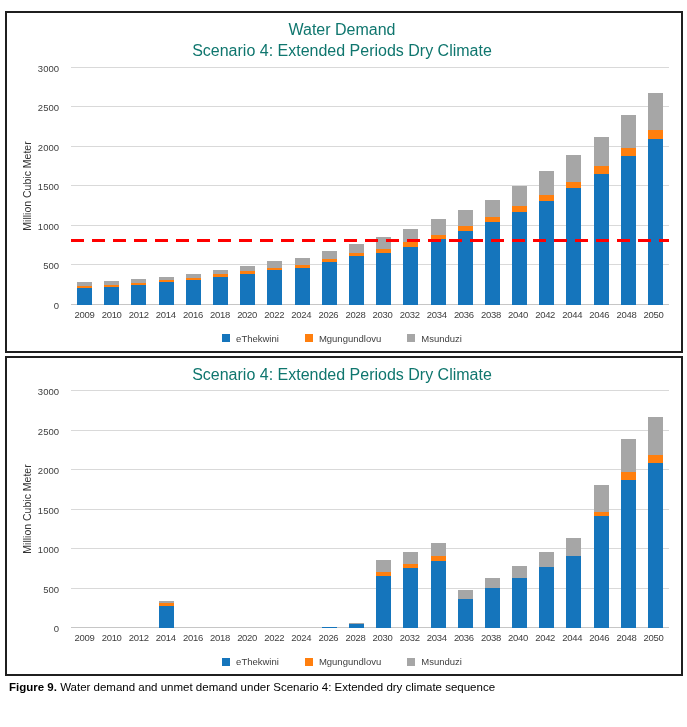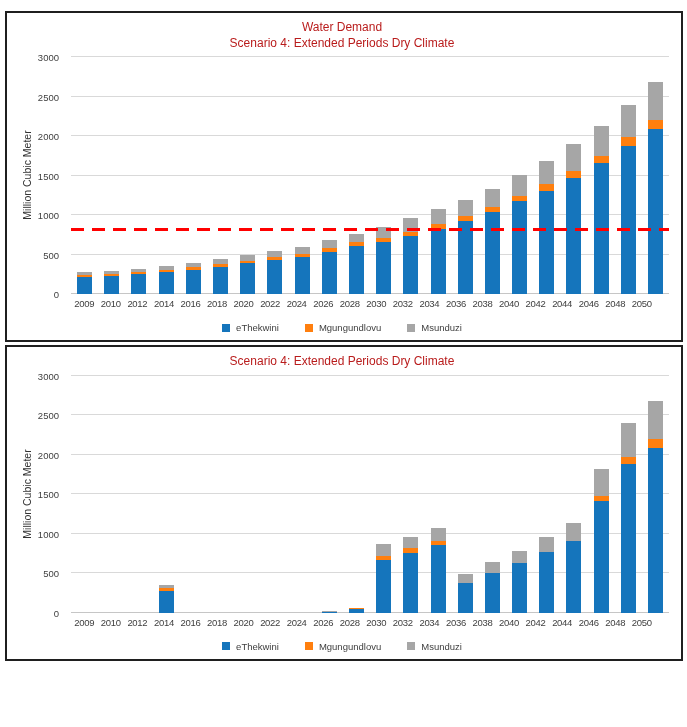--- a/index.html
+++ b/index.html
@@ -14,23 +14,23 @@
   .chart-box{
     box-sizing:border-box;
     border:2px solid #1f1f1f;
     background:#ffffff;
     width:678px;
     margin:0 0 3px 0;
     padding:7px 10px 3px 6px;
   }
   .chart-title,.chart-subtitle{
     text-align:center;
-    font-size:12px;
+    font-size:16px;
     line-height:1.3;
-    color:#b91c1c;
+    color:#0f766e;
   }
   .plot-region{
     display:flex;
     flex-direction:row;
     margin-top:6px;
   }
   .y-axis-title{
     width:16px;
     position:relative;
   }
@@ -79,21 +79,21 @@
     justify-content:flex-end;
     align-items:center;
   }
   .bar-seg{width:15px;}
   .ref-line{
     position:absolute;left:0;right:0;height:3px;
     background:repeating-linear-gradient(90deg,#ff0000 0 13px,rgba(0,0,0,0) 13px 21px);
   }
   .x-labels{
     position:absolute;
-    left:42px;right:16px;
+    left:42px;right:4px;
     top:241px;
     display:flex;
   }
   .x-tick{
     flex:1;
     text-align:center;
     font-size:9.5px;
     color:#404040;
     letter-spacing:-0.3px;
   }
@@ -440,14 +440,17 @@
           <span class="legend-swatch" style="background: rgb(255, 127, 14);"></span>
           <span class="legend-label">Mgungundlovu</span>
         </div>
         <div class="legend-item">
           <span class="legend-swatch" style="background: rgb(166, 166, 166);"></span>
           <span class="legend-label">Msunduzi</span>
         </div>
       </div>
   </section>
 
+  <div class="caption">
+    <b>Figure 9.</b><span> Water demand and unmet demand under Scenario 4: Extended dry climate sequence</span>
+  </div>
 
 </div>
 
 </body></html>

